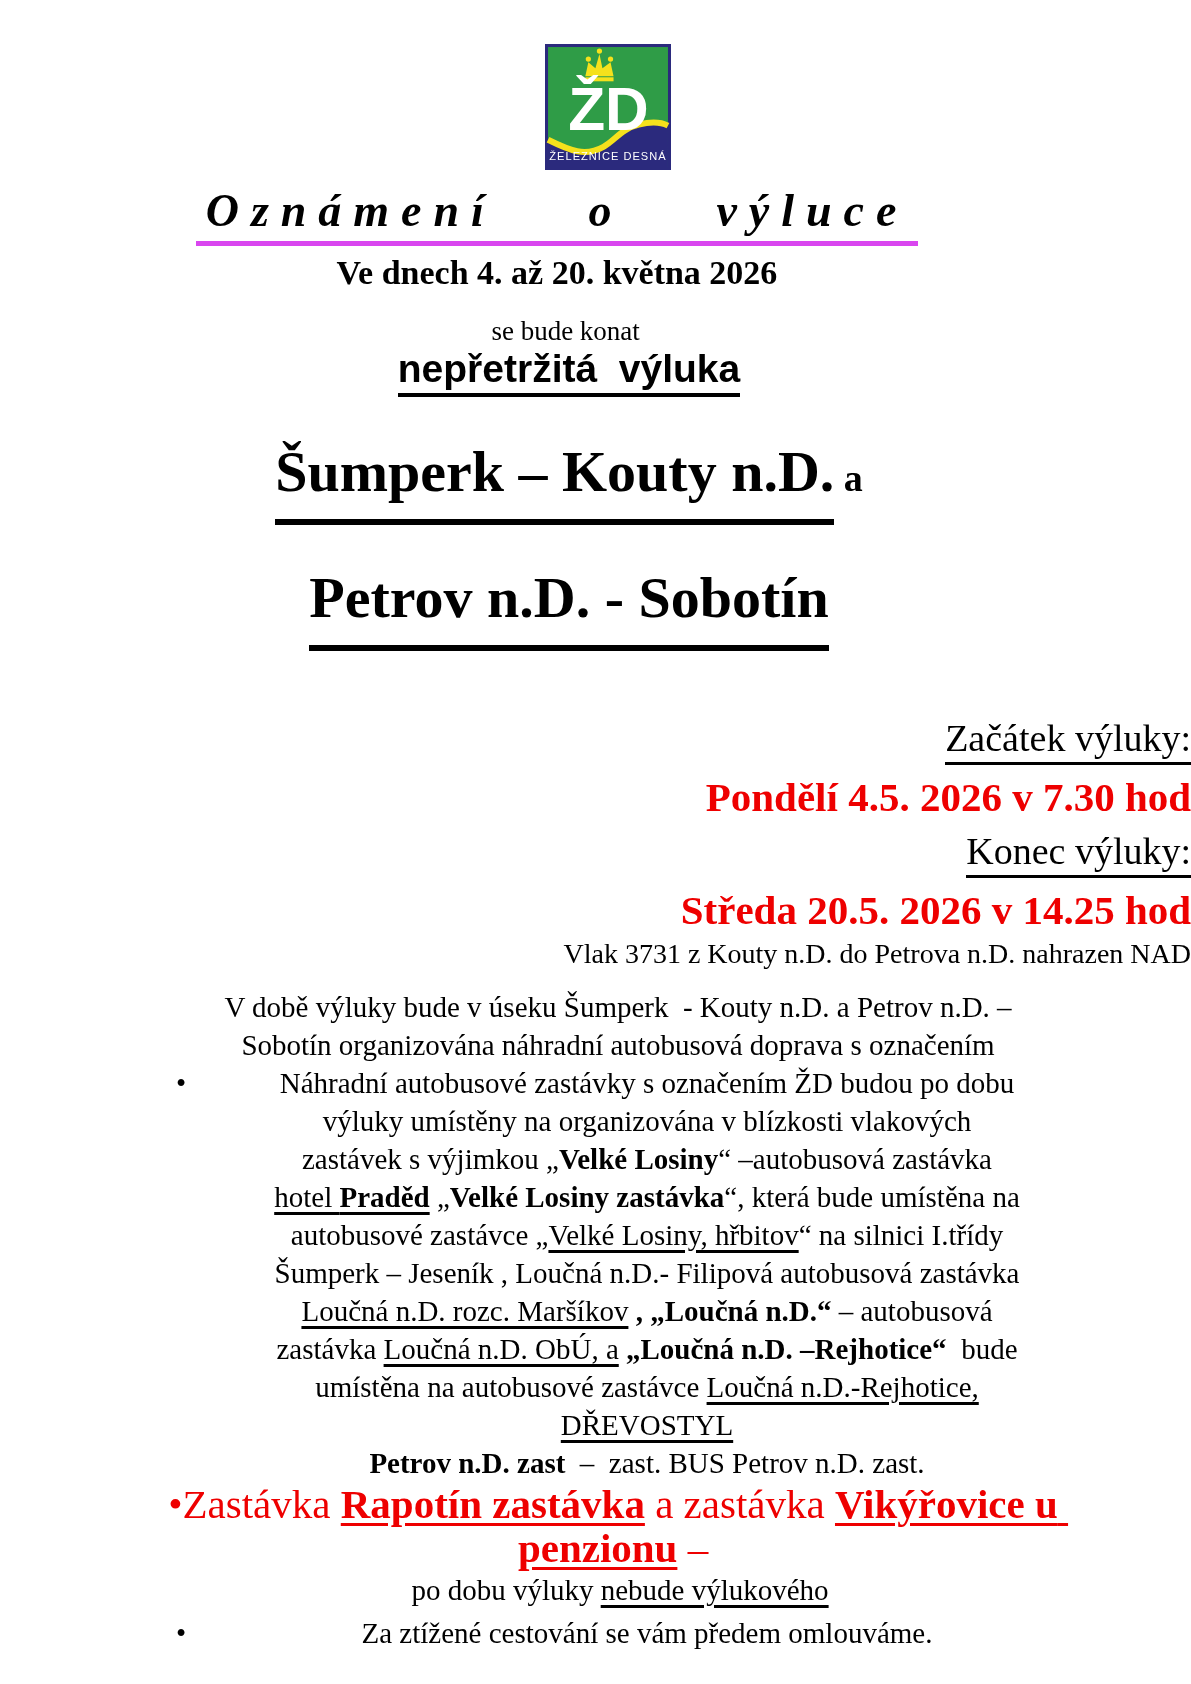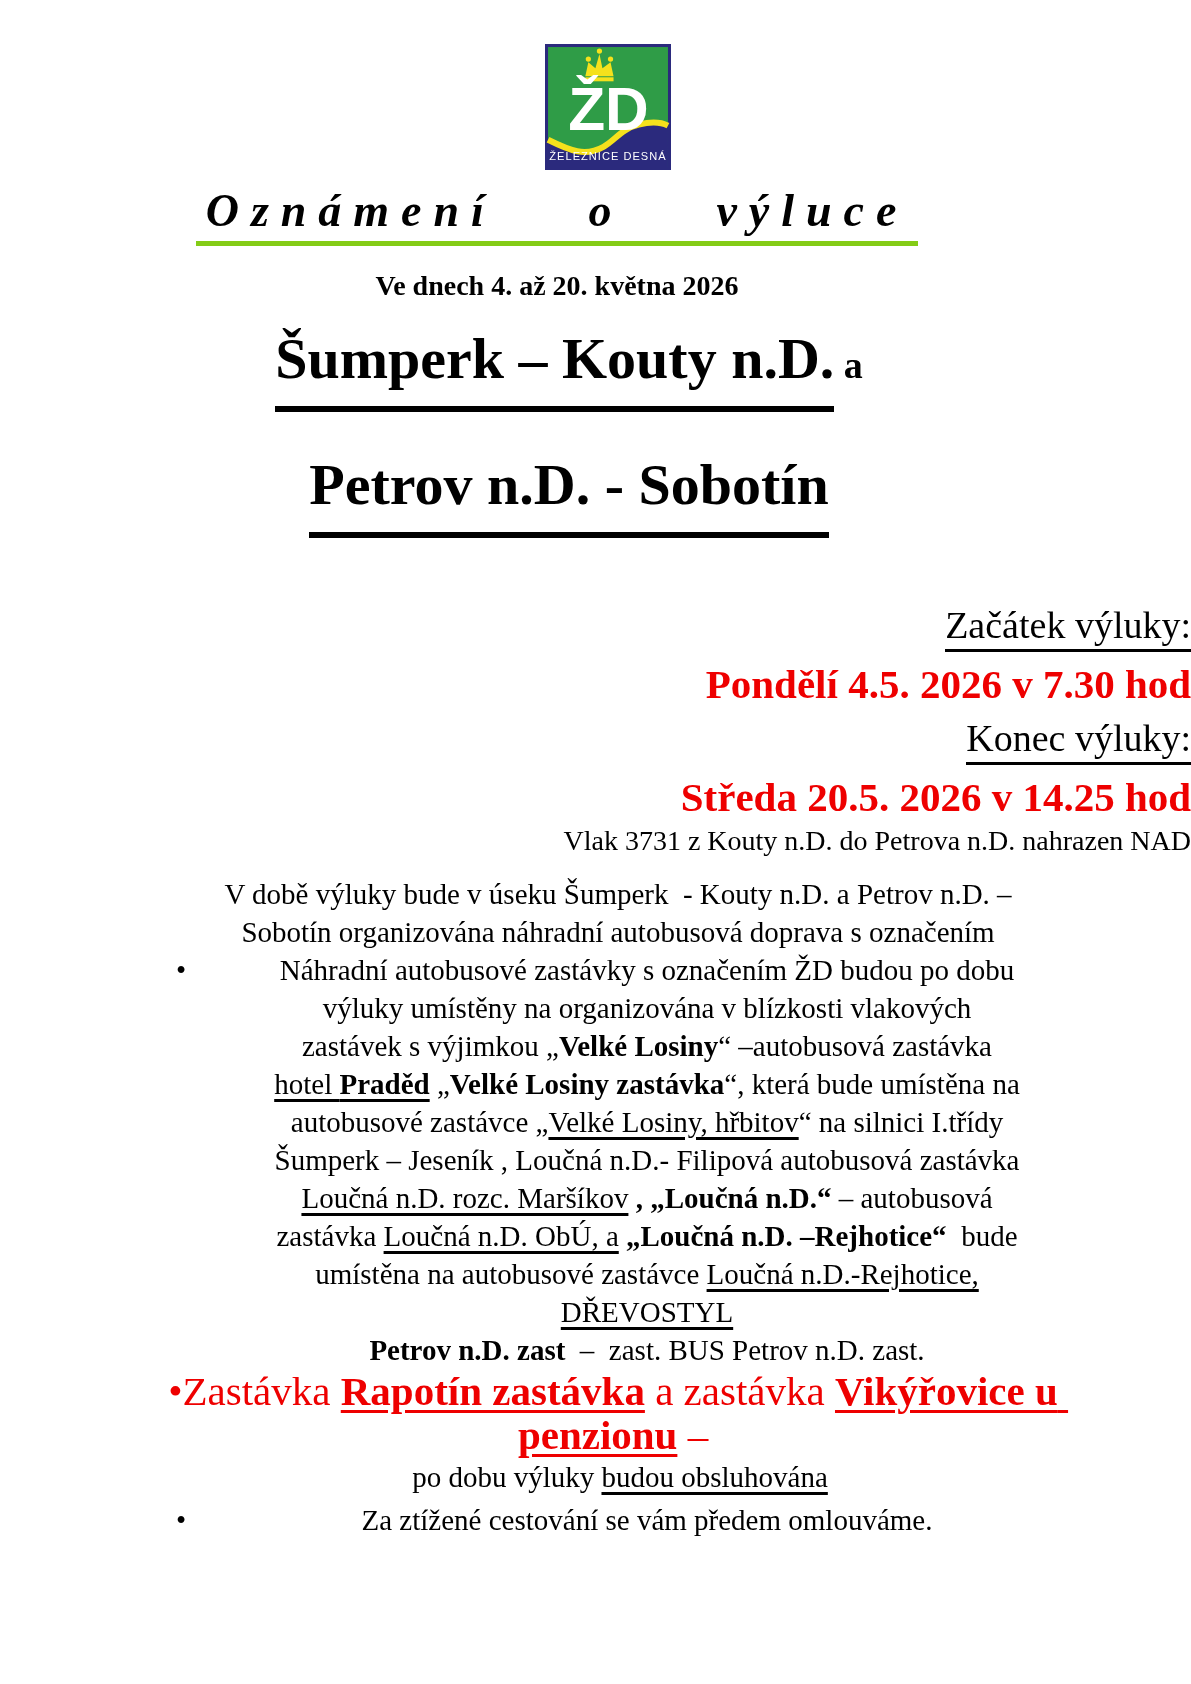--- a/index.html
+++ b/index.html
@@ -22,26 +22,26 @@
 
   
   .logo-wrap{width:1095px;margin-bottom:14px;text-align:right;}
   .logo{margin-left:545px;width:126px;height:126px;display:block;}
 
   
   .title{
     font-size:46px;font-weight:bold;font-style:italic;
     letter-spacing:0.26em;word-spacing:0.5em;
     display:inline-block;
-    border-bottom:5px solid #84cc16;
+    border-bottom:5px solid #d946ef;
     padding:0 10px 4px 10px;
-    margin-bottom:22px;
+    margin-bottom:6px;
     white-space:pre;
   }
-  .dates{font-size:28px;font-weight:bold;margin-top:2px;white-space:pre;}
+  .dates{font-size:34px;font-weight:bold;margin-top:2px;white-space:pre;}
   .kind-line{margin-top:6px;white-space:pre;}
   .kind-prefix{font-size:27px;}
   .kind{
     font-size:39px;font-weight:bold;
     font-family:"Liberation Sans",sans-serif;
     display:inline-block;border-bottom:4px solid #000;padding-bottom:2px;
     white-space:pre;
   }
   .route-line{margin-top:10px;line-height:1.05;white-space:pre;}
   .route{
@@ -100,20 +100,24 @@
       <text x="63" y="85" text-anchor="middle" font-family="Liberation Sans, sans-serif" font-size="60" font-weight="bold" fill="#ffffff">ŽD</text>
       <text x="62.5" y="115" text-anchor="middle" font-family="Liberation Sans, sans-serif" font-size="11" letter-spacing="1" fill="#ffffff">ŽELEZNICE DESNÁ</text>
     </svg>
   </div>
 
   <div class="center-col">
     <div>
       <span class="title">Oznámení  o  výluce</span>
     </div>
     <div class="dates">Ve dnech 4. až 20. května 2026</div>
+    <div class="kind-line">
+      <span class="kind-prefix">se bude konat </span>
+      <span class="kind">nepřetržitá  výluka</span>
+    </div>
     <div class="route-line">
       <span class="route">Šumperk – Kouty n.D.</span><span class="route-suffix"> a</span>
     </div>
     <div class="route-line">
       <span class="route">Petrov n.D. - Sobotín</span>
     </div>
   </div>
 
   <div class="sched">
     <div><span class="sched-label">Začátek výluky:</span></div>
@@ -143,21 +147,21 @@
           <div><span>umístěna na autobusové zastávce </span><span class="u">Loučná n.D.-Rejhotice,</span></div>
           <div><span class="u">DŘEVOSTYL</span></div>
           <div><span class="b">Petrov n.D. zast</span><span>  –  zast. BUS Petrov n.D. zast.</span></div>
         </div>
     </div>
 
     <div class="rich red-line">
         <div><span class="red">•Zastávka </span><span class="b u red">Rapotín zastávka</span><span class="red"> a zastávka </span><span class="b u red">Vikýřovice u penzionu</span><span class="red"> –</span></div>
       </div>
     <div class="rich followup">
-        <div><span>po dobu výluky </span><span class="u">budou obsluhována</span></div>
+        <div><span>po dobu výluky </span><span class="u">nebude výlukového</span></div>
       </div>
 
     <div class="bullet2-row">
       <div class="bullet-glyph">•</div>
       <div class="bullet-content">Za ztížené cestování se vám předem omlouváme.</div>
     </div>
   </div>
 
 </div>
 

